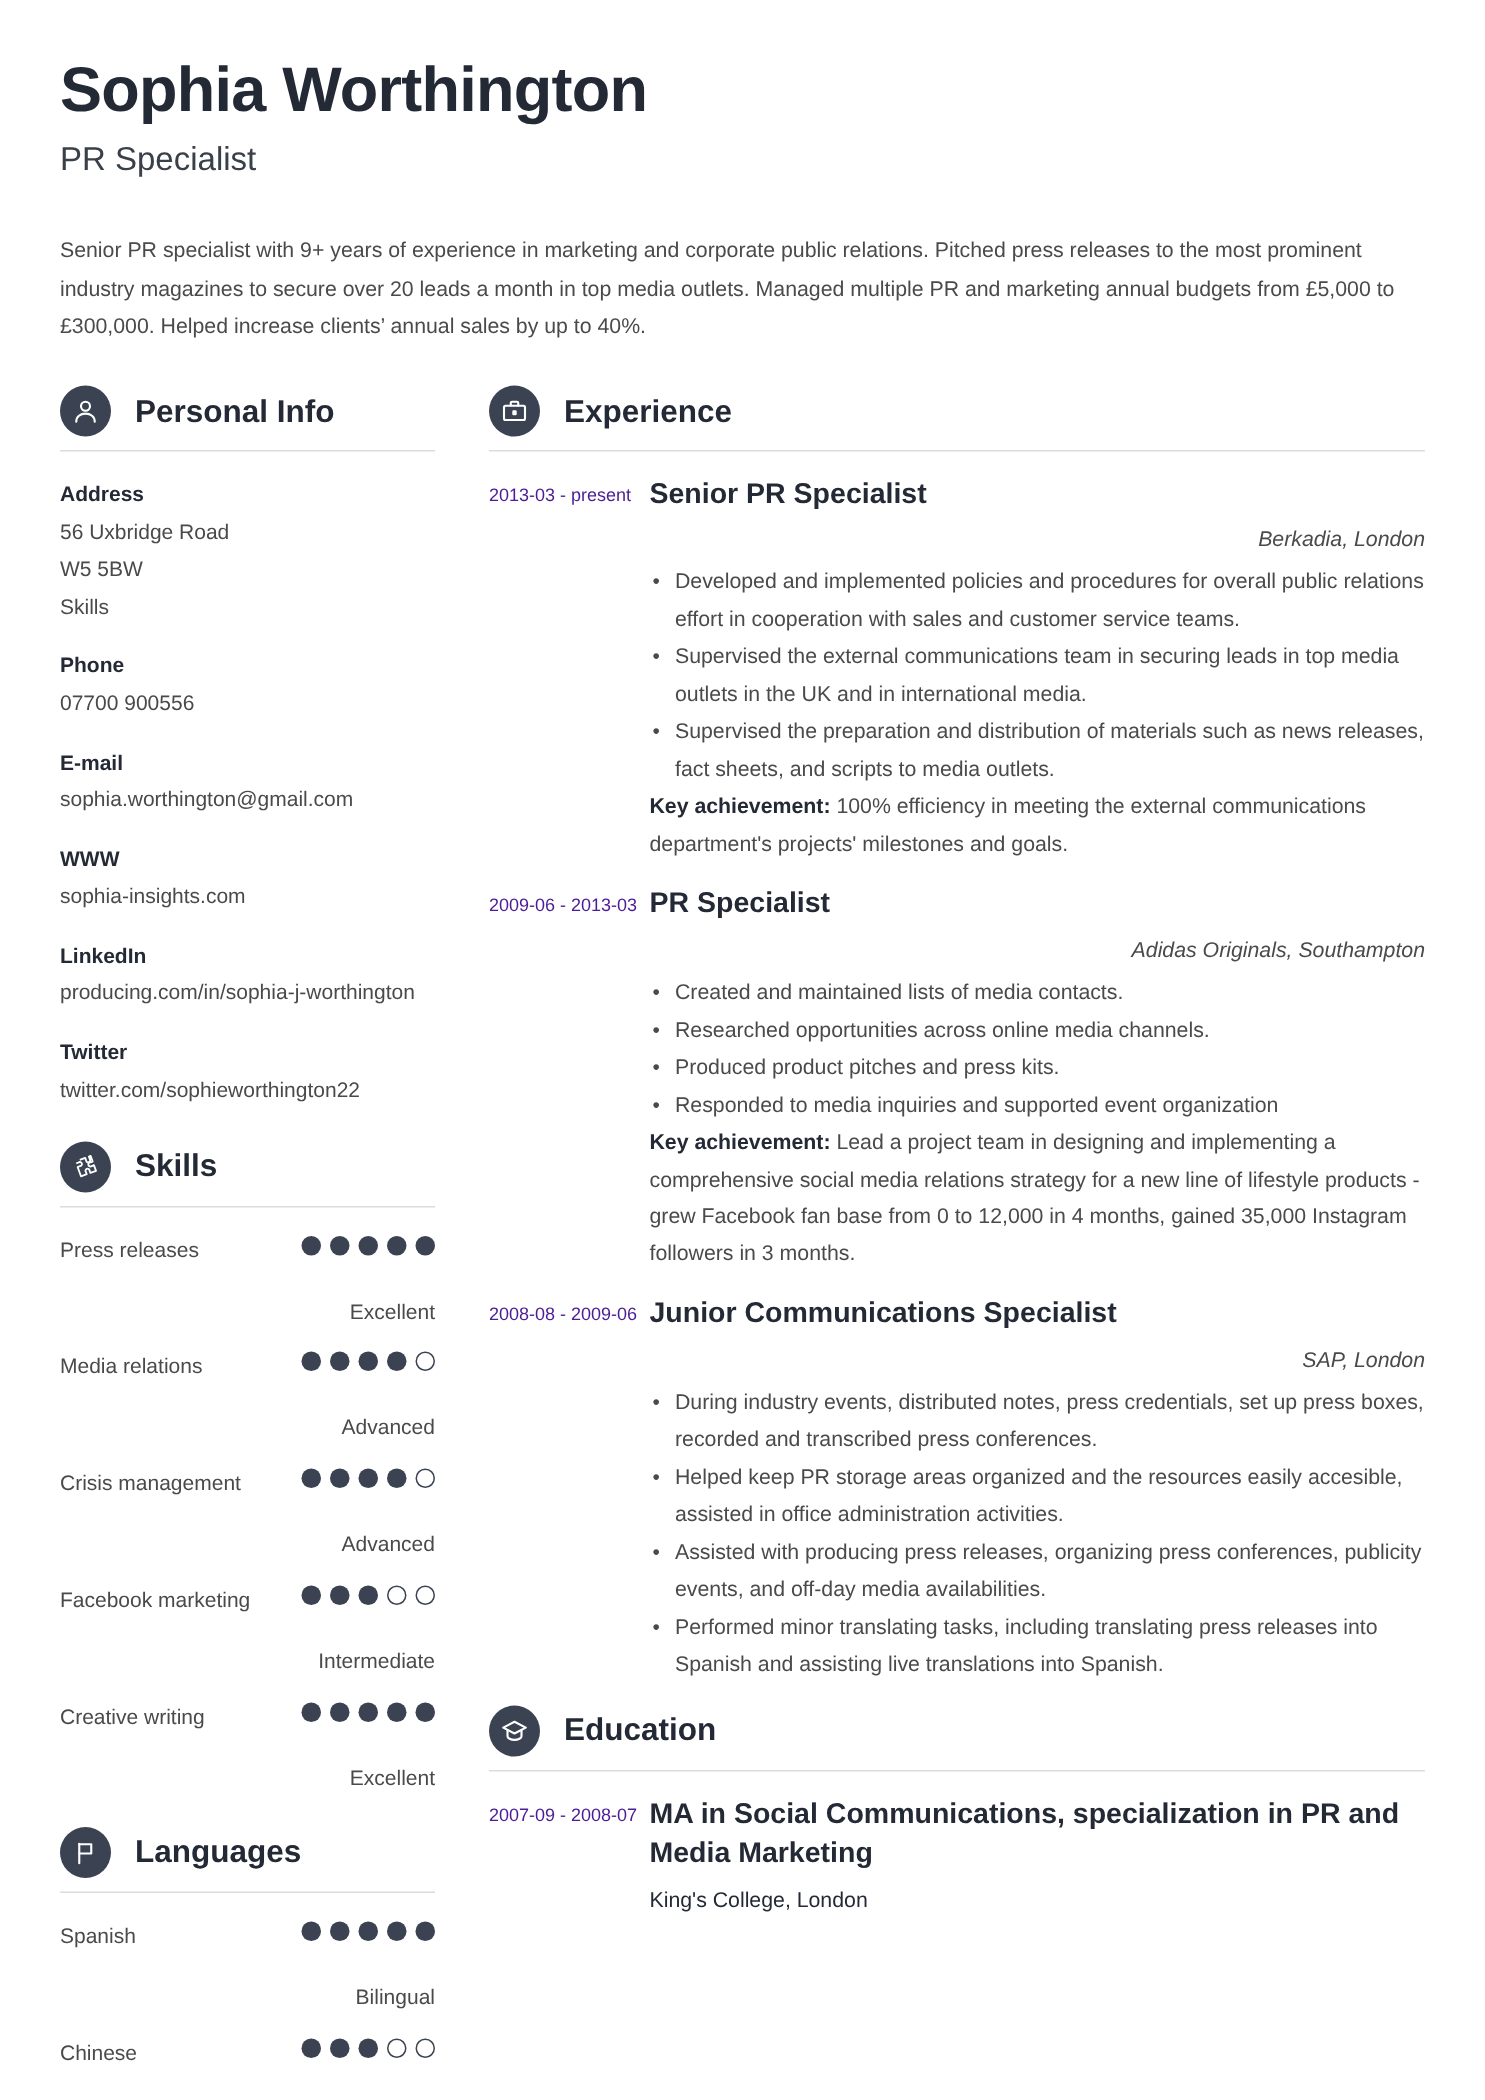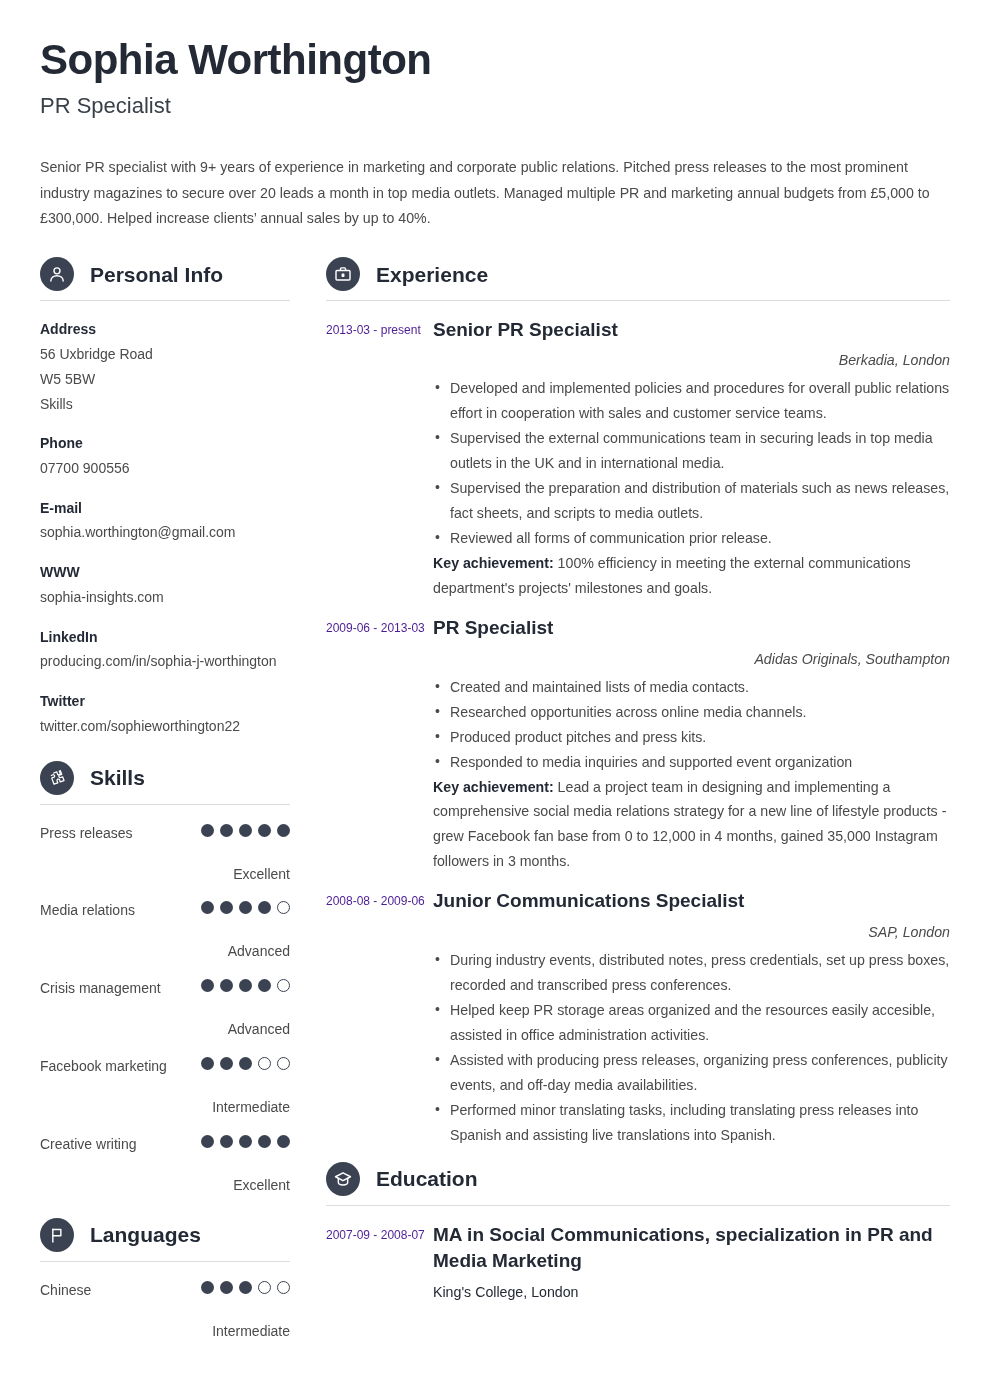--- a/index.html
+++ b/index.html
@@ -340,20 +340,35 @@
           <span class="sec-icon">
             <svg width="20" height="20" viewBox="0 0 24 24" fill="none" stroke="#ffffff" stroke-width="1.7" stroke-linecap="round" stroke-linejoin="round">
               <path d="M7 20.5V5"></path>
               <path d="M7 5.4h9.6v7.4H7"></path>
             </svg>
           </span>
           <span class="sec-title">Languages</span>
         </div>
         <div class="sec-rule"></div>
 
+        <div class="rate-item">
+          <div class="rate-row">
+            <span class="rate-name">Spanish</span>
+            <span class="rate-right">
+              <span class="dots">
+                <i class="dot on"></i>
+                  <i class="dot on"></i>
+                  <i class="dot on"></i>
+                  <i class="dot on"></i>
+                  <i class="dot on"></i>
+              </span>
+            </span>
+          </div>
+          <div class="rate-level" style="text-align:right">Bilingual</div>
+        </div>
 
         <div class="rate-item">
           <div class="rate-row">
             <span class="rate-name">Chinese</span>
             <span class="rate-right">
               <span class="dots">
                 <i class="dot on"></i>
                   <i class="dot on"></i>
                   <i class="dot on"></i>
                   <i class="dot off"></i>
@@ -386,21 +401,20 @@
 
         <div class="entry">
           <div class="entry-dates">2013-03 - present</div>
           <div class="entry-body">
             <div class="entry-role">Senior PR Specialist</div>
             <div class="entry-org">Berkadia, London</div>
             <ul class="bullets">
               <li>Developed and implemented policies and procedures for overall public relations effort in cooperation with sales and customer service teams.</li>
               <li>Supervised the external communications team in securing leads in top media outlets in the UK and in international media.</li>
               <li>Supervised the preparation and distribution of materials such as news releases, fact sheets, and scripts to media outlets.</li>
-              <li>Reviewed all forms of communication prior release.</li>
             </ul>
             <div class="achievement">
               <b>Key achievement:</b>
               <span>100% efficiency in meeting the external communications department's projects' milestones and goals.</span>
             </div>
           </div>
         </div>
 
         <div class="entry">
           <div class="entry-dates">2009-06 - 2013-03</div>

